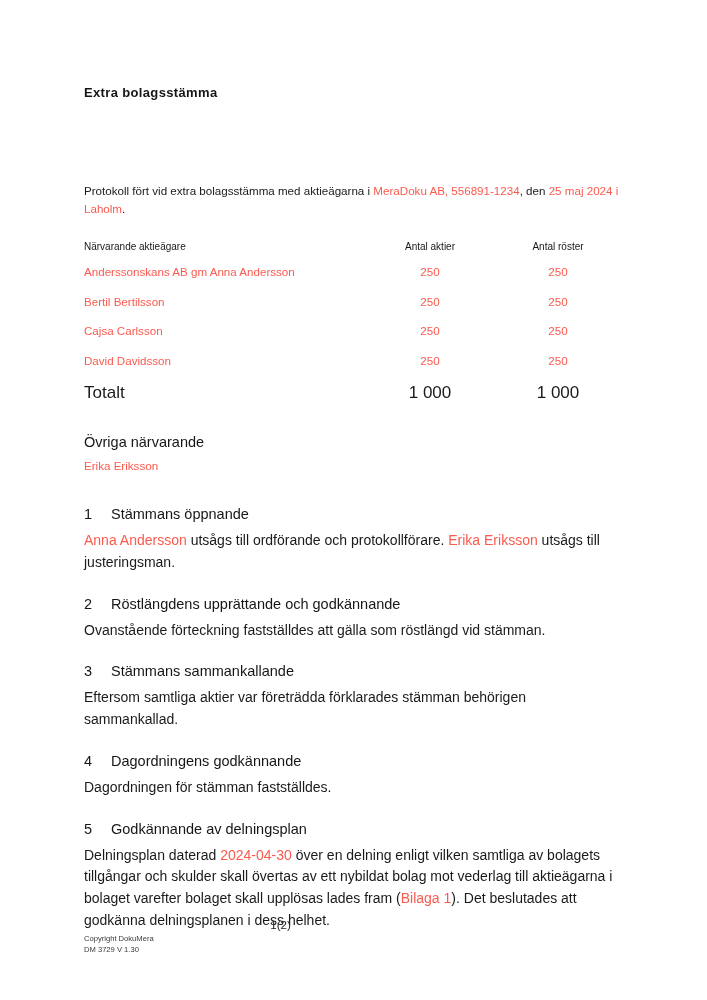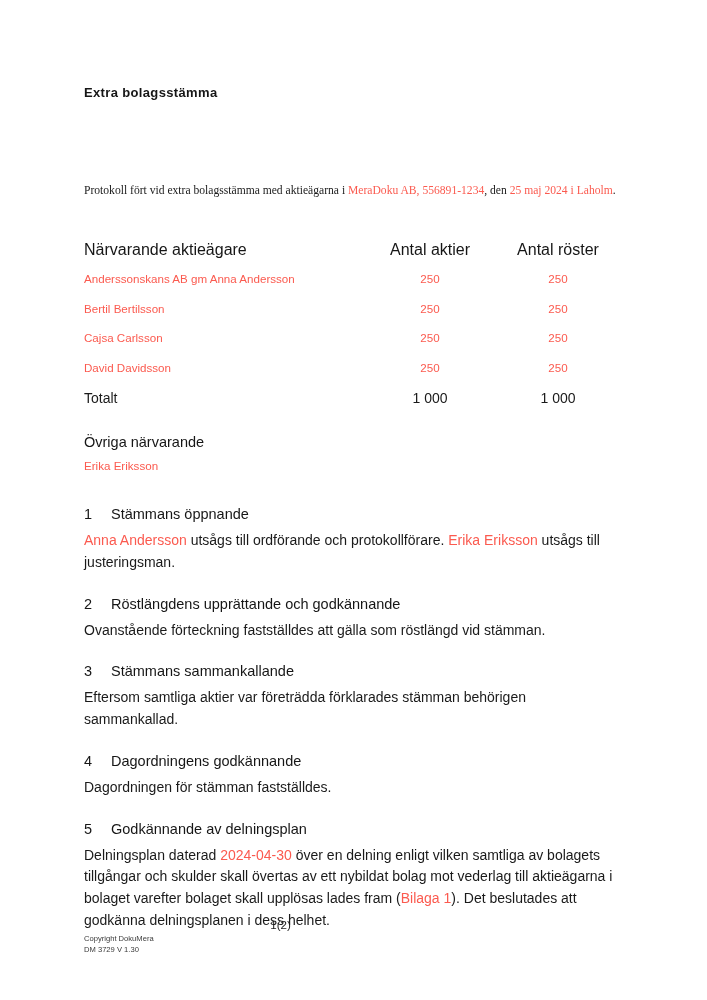--- a/index.html
+++ b/index.html
@@ -49,21 +49,20 @@
 
   
   .intro {
     margin: 0;
     position: absolute;
     top: 100px;
     width: 538px;
     font-size: 11.6px;
     line-height: 1.55;
     color: #1a1a1a;
-    font-family: Liberation Serif, serif;
   }
   .red { color: #fb5a4f; }
 
   
   .table {
     position: absolute;
     top: 159px;
     width: 538px;
     border-collapse: collapse;
   }
@@ -76,32 +75,32 @@
     width: 282px;
     flex: 0 0 282px;
   }
   .col-num {
     width: 128px;
     flex: 0 0 128px;
     text-align: center;
   }
   .tbl-head .col-name,
   .tbl-head .col-num {
-    font-size: 16px;
+    font-size: 10px;
     font-weight: 400;
     color: #161616;
   }
   .tbl-head { margin-bottom: 13px; }
   .tbl-body-row {
     font-size: 11.6px;
     margin-bottom: 16.5px;
     color: #fb5a4f;
   }
   .tbl-total-row {
-    font-size: 14px;
+    font-size: 17px;
     color: #1a1a1a;
   }
 
   
   .subsection {
     position: absolute;
     top: 352px;
     width: 538px;
   }
   .sub-head {

